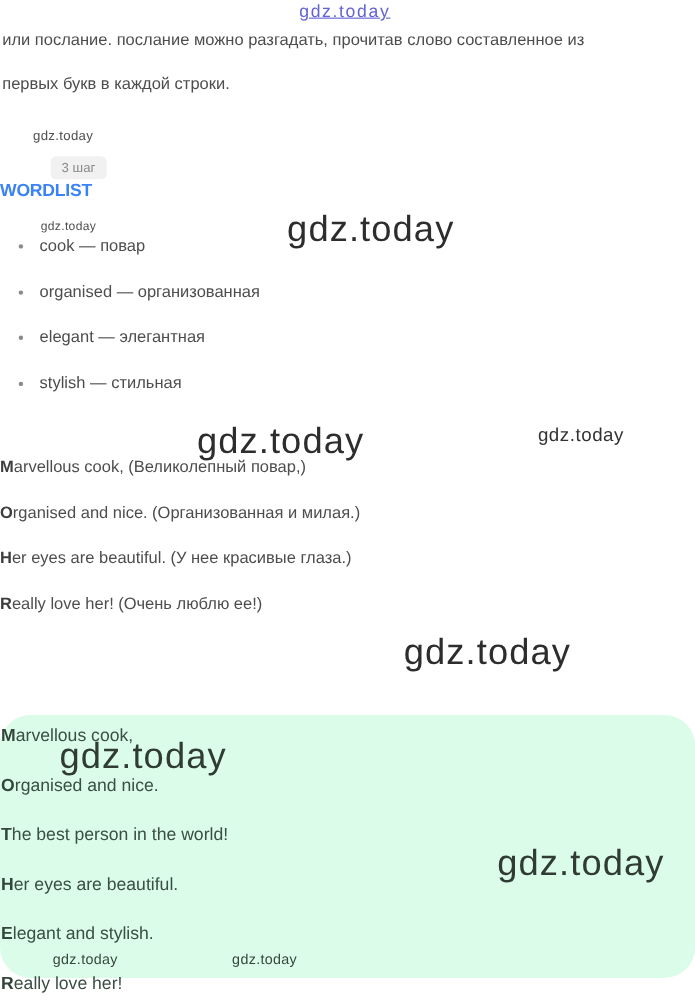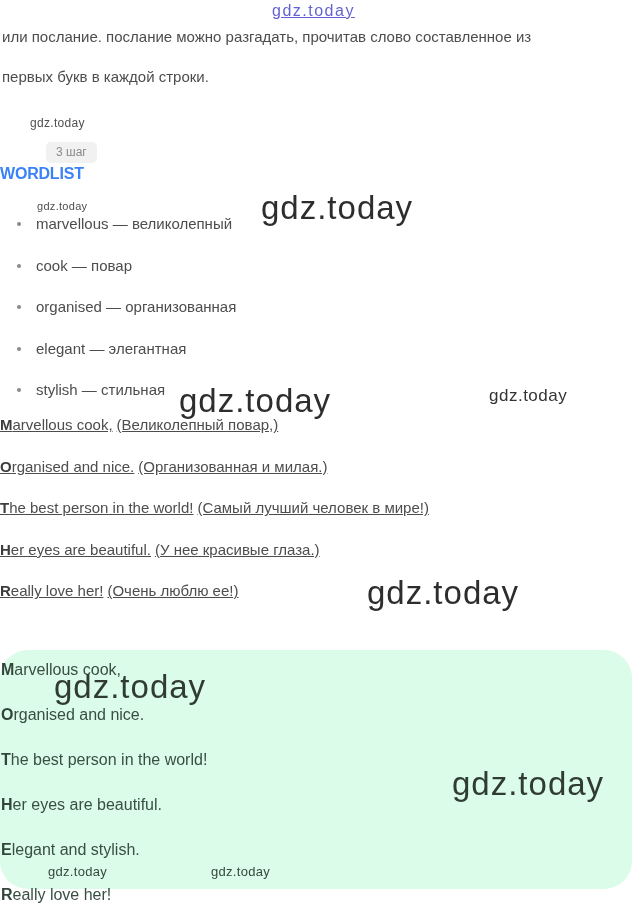--- a/index.html
+++ b/index.html
@@ -66,21 +66,21 @@
     color: #4d4d4d;
   }
   .wordlist li::before {
     content: "";
     position: absolute; left: 17px; top: 7px;
     width: 4px; height: 4px; border-radius: 50%;
     background: #8a8a8a;
   }
 
   
-  .answers { position: absolute; left: 0; top: 416px; width: 632px; text-decoration: underline; }
+  .answers { position: absolute; left: 0; top: 416px; width: 632px; }
   .answers .line {
     font-size: 15px; line-height: 18px;
     margin-bottom: 23.6px;
     color: #4d4d4d;
   }
   .first-letter { font-weight: 700; color: #3d3d3d; }
   .translation { margin-left: 4px; }
 
   
   .green-block {
@@ -114,45 +114,39 @@
       <span class="t">или послание. послание можно разгадать, прочитав слово составленное из</span>
     </div>
     <div class="intro-line3">первых букв в каждой строки.</div>
   </div>
 
   <span class="badge">3 шаг</span>
 
   <div class="wordlist-title">WORDLIST</div>
   <ul class="wordlist">
     <li>
-      <span>marvellous</span> <span>—</span> <span>великолепный</span>
-    </li>
-    <li>
       <span>cook</span> <span>—</span> <span>повар</span>
     </li>
     <li>
       <span>organised</span> <span>—</span> <span>организованная</span>
     </li>
     <li>
       <span>elegant</span> <span>—</span> <span>элегантная</span>
     </li>
     <li>
       <span>stylish</span> <span>—</span> <span>стильная</span>
     </li>
   </ul>
 
   <div class="answers">
     <div class="line">
       <span class="first-letter">M</span><span>arvellous cook,</span><span class="translation">(Великолепный повар,)</span>
     </div>
     <div class="line">
       <span class="first-letter">O</span><span>rganised and nice.</span><span class="translation">(Организованная и милая.)</span>
-    </div>
-    <div class="line">
-      <span class="first-letter">T</span><span>he best person in the world!</span><span class="translation">(Самый лучший человек в мире!)</span>
     </div>
     <div class="line">
       <span class="first-letter">H</span><span>er eyes are beautiful.</span><span class="translation">(У нее красивые глаза.)</span>
     </div>
     <div class="line">
       <span class="first-letter">R</span><span>eally love her!</span><span class="translation">(Очень люблю ее!)</span>
     </div>
   </div>
 
   <div class="green-block">

